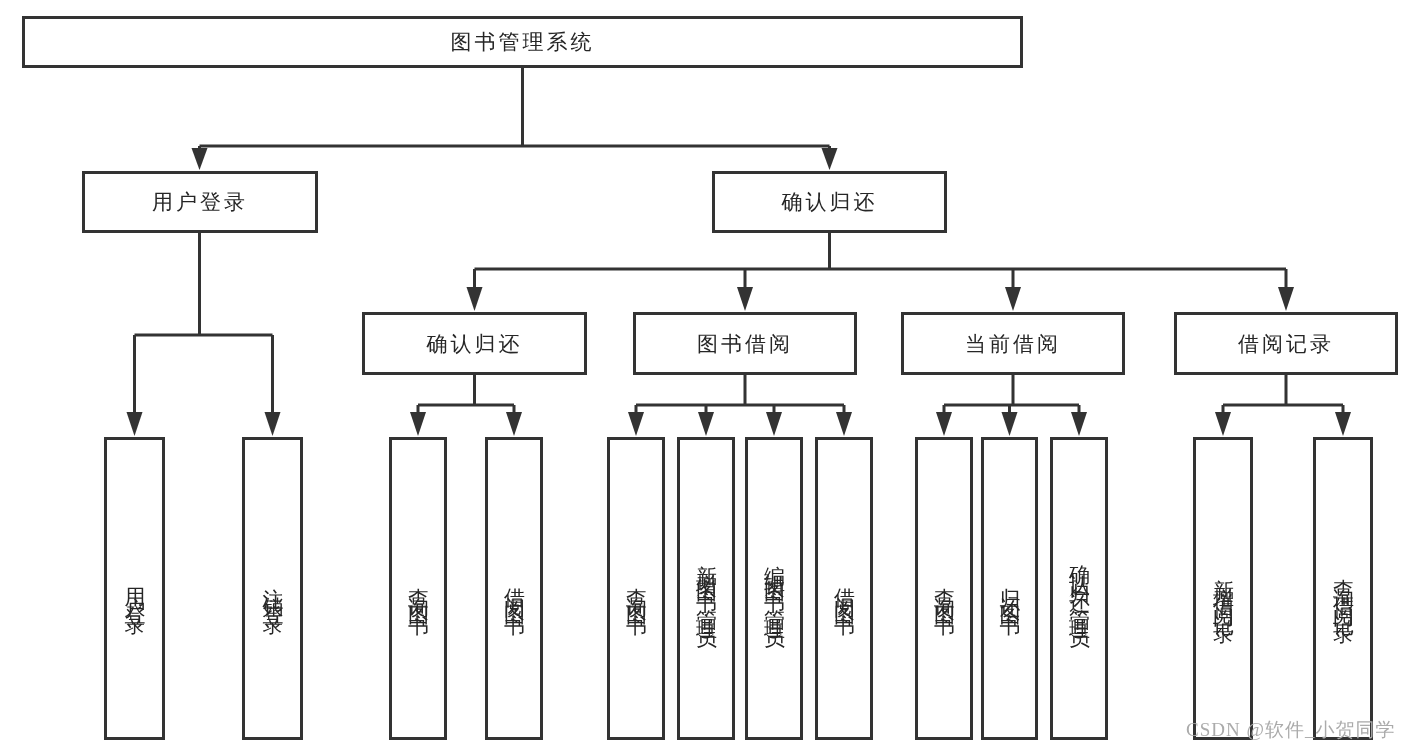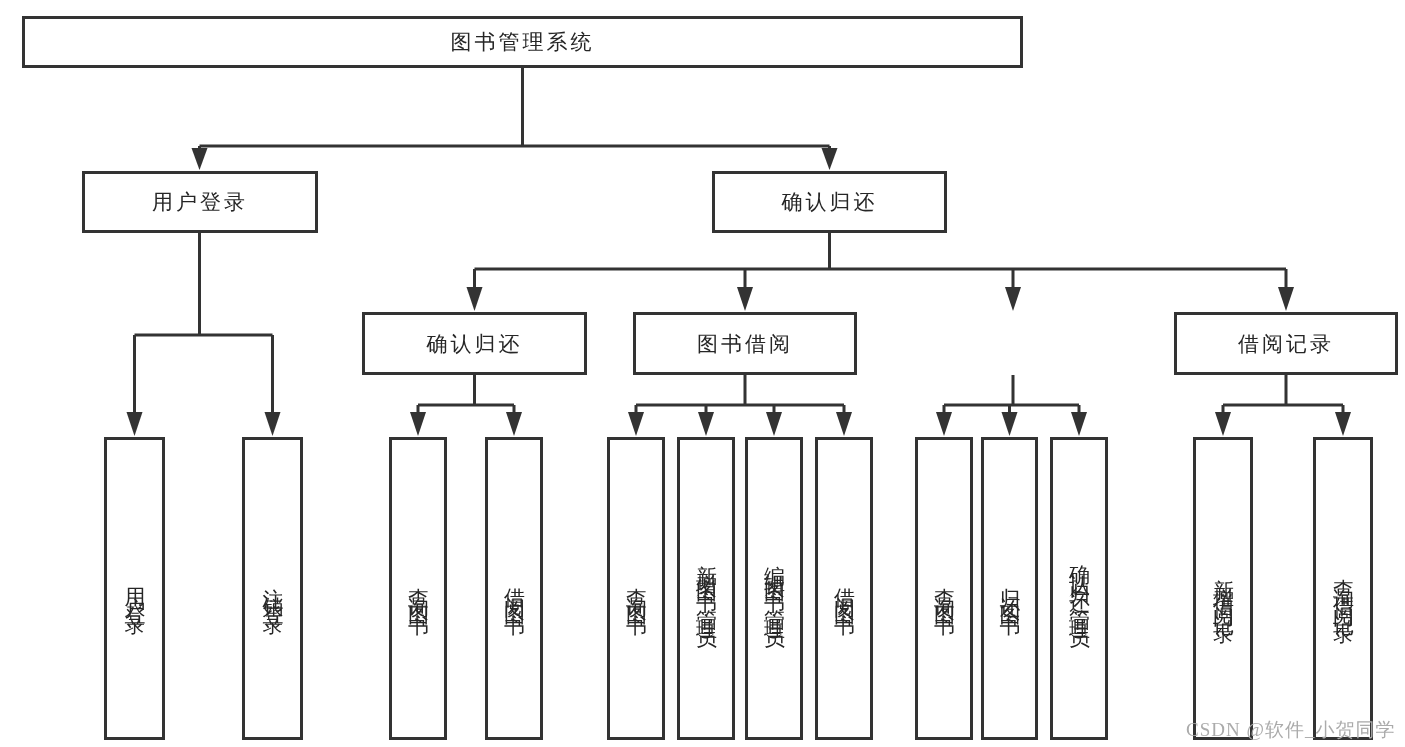--- a/index.html
+++ b/index.html
@@ -105,20 +105,23 @@
   <div class="node" style="left:712px;top:171px;width:235px;height:62px;">
     <span class="hlabel">确认归还</span>
   </div>
 
   <div class="node" style="left:362px;top:312px;width:225px;height:63px;">
     <span class="hlabel">确认归还</span>
   </div>
   <div class="node" style="left:633px;top:312px;width:224px;height:63px;text-align:center;">
     <span class="hlabel">图书借阅</span>
   </div>
+  <div class="node" style="left:901px;top:312px;width:224px;height:63px;">
+    <span class="hlabel">当前借阅</span>
+  </div>
   <div class="node" style="left:1174px;top:312px;width:224px;height:63px;">
     <span class="hlabel">借阅记录</span>
   </div>
 
   <div class="node" style="left:104px;top:437px;width:61px;height:303px;">
     <span class="vlabel">用户登录</span>
   </div>
   <div class="node" style="left:242px;top:437px;width:61px;height:303px;">
     <span class="vlabel">注销登录</span>
   </div>

